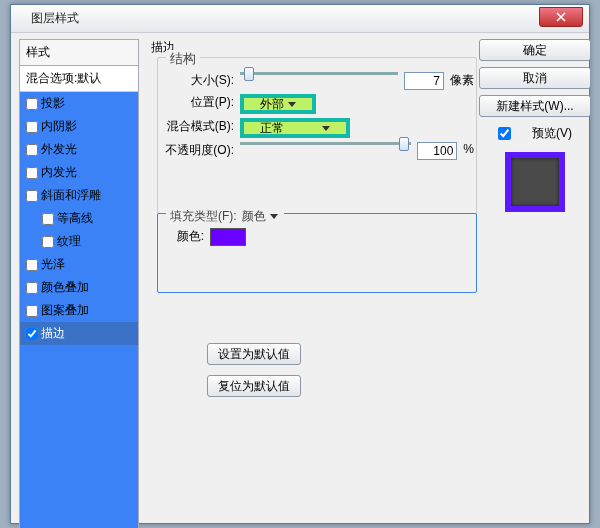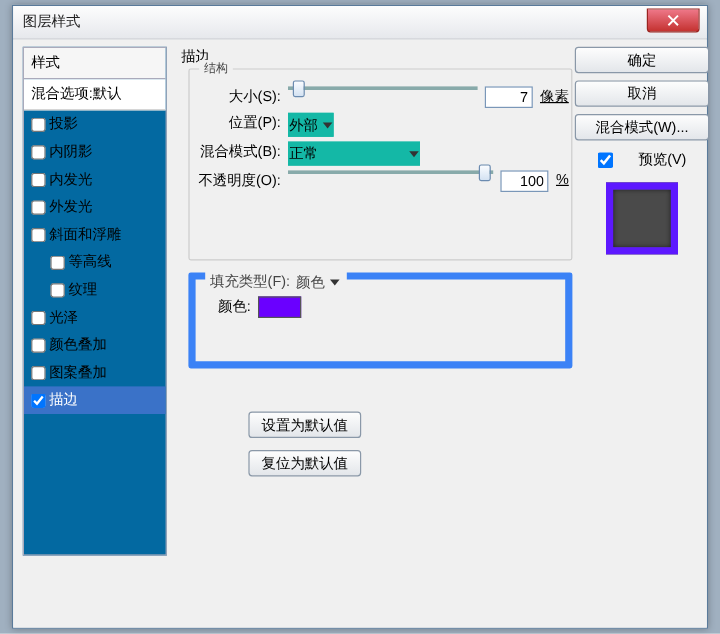--- a/index.html
+++ b/index.html
@@ -1,46 +1,46 @@
 <!DOCTYPE html>
 <html><head>
 <meta charset="utf-8">
 <style>
 * { box-sizing: border-box; margin: 0; padding: 0; font-family: "Microsoft YaHei", SimSun, sans-serif; font-size: 12px; }
 body { background: #a0b0c0; width: 600px; height: 528px; overflow: hidden; }
 .window { position: absolute; top: 4px; left: 10px; width: 580px; height: 520px; background: #f0f0f0; border: 1px solid #5a7a9a; box-shadow: 0 0 6px rgba(0,0,0,0.3); }
-.titlebar { height: 28px; background: linear-gradient(#fdfdfd,#e6e8ec); border-bottom: 1px solid #c8ccd2; display: flex; align-items: center; padding-left: 8px; position: relative; }
+.titlebar { height: 28px; background: linear-gradient(#fdfdfd,#e6e8ec); border-bottom: 1px solid #c8ccd2; display: flex; align-items: center; padding-left: 20px; position: relative; }
 .titlebar .title { font-size: 12px; color: #222; }
 .closebtn { position: absolute; right: 6px; top: 2px; width: 44px; height: 20px; background: linear-gradient(#e78,#c43230); border: 1px solid #9a2420; border-radius: 0 0 3px 3px; color: #fff; display: flex; align-items: center; justify-content: center; }
 .closebtn svg { width: 10px; height: 10px; }
 .body { position: absolute; top: 28px; left: 0; right: 0; bottom: 0; background: #f0f0f0; padding: 6px 8px 8px 8px; }
 
-.stylelist { position: absolute; top: 6px; left: 8px; width: 120px; height: 424px; border: 1px solid #aab; background: #0369a1; }
+.stylelist { position: absolute; top: 6px; left: 8px; width: 120px; height: 490px; border: 1px solid #aab; background: #3b82f6; }
 .stylehead { padding: 4px 6px; border-bottom: 1px solid #aab; background: #f6f6f6; }
 .styleblend { padding: 4px 6px; border-bottom: 1px solid #ccc; background: #fff; }
 .styleitem { padding: 3px 6px; display: flex; align-items: center; gap: 3px; }
 .styleitem input { margin: 0; width: 12px; height: 12px; }
 .styleitem.indent { padding-left: 22px; }
 .styleitem.active { background: #3a72c8; color: #fff; }
 
 .section-title { position: absolute; top: 6px; left: 140px; font-size: 12px; }
 .structure { position: absolute; top: 24px; left: 146px; width: 320px; height: 160px; border: 1px solid #ccc; background: #f0f0f0; border-radius: 2px; }
-.structure .legend { position: absolute; top: -8px; left: 8px; background: #f0f0f0; padding: 0 4px; font-size: 10px; color: #444; }
+.structure .legend { position: absolute; top: -8px; left: 8px; background: #f0f0f0; padding: 0 4px; font-size: 13px; color: #444; }
 .row { display: flex; align-items: flex-start; margin: 4px 2px; }
 .row label { width: 80px; text-align: right; padding-right: 6px; }
 .slider { flex: 1; height: 3px; background: #8aa; position: relative; margin-right: 6px; }
 .thumb { position: absolute; top: -5px; width: 10px; height: 14px; background: linear-gradient(#fafcff,#d4e2f2); border: 1px solid #6b8bb0; border-radius: 2px; }
 .numbox { width: 40px; height: 18px; border: 1px solid #7a97b8; background: #fff; padding: 1px 3px; text-align: right; }
-.unit { margin-left: 6px; text-decoration: underline; }
-.combo { display: inline-flex; align-items: center; height: 20px; border: 1px solid #14b8a6; background: #14b8a6; padding: 1px 0; }
+.unit { margin-left: 6px; }
+.combo { display: inline-flex; align-items: center; height: 20px; border: 4px solid #14b8a6; background: #bef264; padding: 1px 16px; }
 .combo .arrow { margin-left: 4px; border-left: 4px solid transparent; border-right: 4px solid transparent; border-top: 5px solid #333; }
 .combo.wide { width: 110px; justify-content: space-between; }
 .structure .rows { padding-top: 10px; }
 
-.fill { position: absolute; top: 194px; left: 146px; width: 320px; height: 80px; border: 6px solid #3b82f6; background: #f0f0f0; border-radius: 2px; }
+.fill { position: absolute; top: 180px; left: 146px; width: 320px; height: 80px; border: 1px solid #3b82f6; background: #f0f0f0; border-radius: 2px; }
 .fill .legend { position: absolute; top: -8px; left: 8px; background: #f0f0f0; padding: 0 4px; font-size: 11px; color: #444; }
 .fill .rows { padding-top: 10px; }
 .swatch { width: 36px; height: 18px; background: #6a00ff; border: 1px solid #555; display: inline-block; }
 
 .defaults { position: absolute; top: 310px; left: 196px; display: flex; gap: 10px; flex-direction: column; }
 .btn { height: 22px; padding: 2px 10px; background: linear-gradient(#fdfdfd,#e3e6ea); border: 1px solid #8a98a8; border-radius: 3px; display: inline-flex; align-items: center; justify-content: center; cursor: default; }
 
 .right { position: absolute; top: 6px; right: 8px; width: 92px; display: flex; flex-direction: column; align-items: center; gap: 6px; }
 .right .btn { width: 112px; }
 .previewchk { display: flex; align-items: center; gap: 21px; margin-top: 2px; }
@@ -68,25 +68,25 @@
           <div class="styleitem">
             <input type="checkbox" style="">
             <span>投影</span>
           </div>
           <div class="styleitem">
             <input type="checkbox" style="">
             <span>内阴影</span>
           </div>
           <div class="styleitem">
             <input type="checkbox" style="">
-            <span>内发光</span>
+            <span>外发光</span>
           </div>
           <div class="styleitem">
             <input type="checkbox" style="">
-            <span>外发光</span>
+            <span>内发光</span>
           </div>
           <div class="styleitem">
             <input type="checkbox" style="">
             <span>斜面和浮雕</span>
           </div>
           <div class="styleitem indent">
             <input type="checkbox" style="">
             <span>等高线</span>
           </div>
           <div class="styleitem indent">
@@ -167,21 +167,21 @@
     </div>
 
     <div class="defaults">
       <div class="btn">设置为默认值</div>
       <div class="btn">复位为默认值</div>
     </div>
 
     <div class="right">
       <div class="btn">确定</div>
       <div class="btn">取消</div>
-      <div class="btn">混合模式(W)...</div>
+      <div class="btn">新建样式(W)...</div>
       <div class="previewchk">
         <input type="checkbox" checked="" style="">
         <span>预览(V)</span>
       </div>
       <div class="previewbox"></div>
     </div>
 
   </div>
 </div>
 

